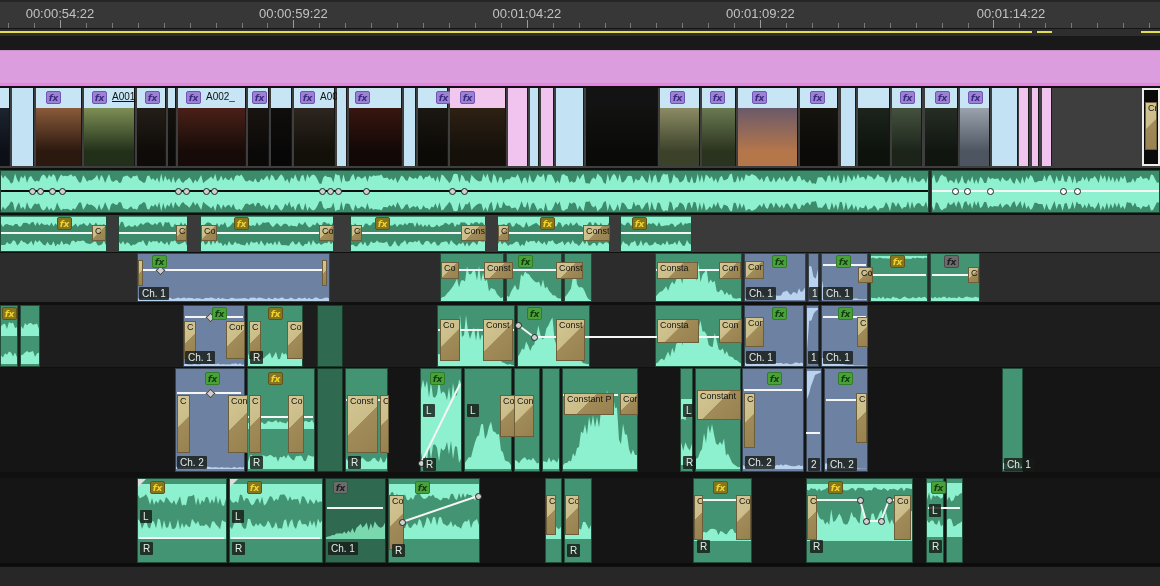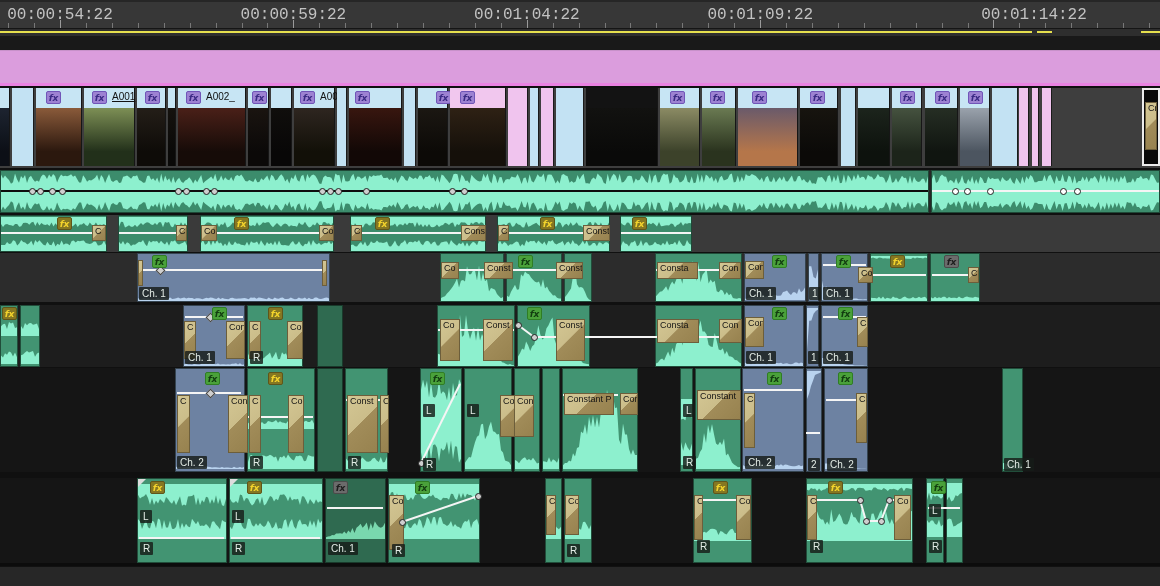--- a/index.html
+++ b/index.html
@@ -1,20 +1,20 @@
 <!DOCTYPE html>
 <html><head>
 <meta charset="utf-8">
 <style>
   html,body{margin:0;padding:0;background:#101010;}
   #stage{position:relative;width:1160px;height:586px;overflow:hidden;background:#101010;
     font-family:"Liberation Sans",sans-serif;}
   .abs{position:absolute;}
-  .tc{position:absolute;top:4px;transform:translateX(-50%);font-size:16px;color:#c2c2c2;
-ateme    font-family:"DejaVu Sans",sans-serif;white-space:nowrap;font-family:Liberation Mono, monospace;}
+  .tc{position:absolute;top:4px;transform:translateX(-50%);font-size:13px;color:#c2c2c2;
+ateme    font-family:"DejaVu Sans",sans-serif;white-space:nowrap;}
   .tick{position:absolute;width:1px;background:#787878;}
   .lbl{position:absolute;font-size:10px;line-height:13px;padding:0 3px;color:#e3ece6;
     background:rgba(22,28,24,.82);white-space:nowrap;border-radius:1px;}
   .fxb{position:absolute;width:15px;height:13px;font:italic bold 9px "DejaVu Sans",sans-serif;
     text-align:center;line-height:13px;border-radius:2px;box-sizing:border-box;border:1px solid;}
   .tan{position:absolute;box-sizing:border-box;border:1px solid #6c5e3b;color:#151515;
     font-size:9px;line-height:11px;overflow:hidden;white-space:nowrap;padding-left:2px;
     background:linear-gradient(135deg,#d3c693 0%,#cbbd8a 46%,#a18c59 47%,#97824f 100%);}
   .kfdot{position:absolute;width:7px;height:7px;border-radius:50%;background:#cfcfcf;
     border:1px solid #222;box-sizing:border-box;}
@@ -71,21 +71,21 @@
       <div class="tick" style="left: 1019.4px; top: 21px; height: 5px; background: rgb(120, 120, 120);"></div>
       <div class="tick" style="left: 1045.3px; top: 21px; height: 5px; background: rgb(120, 120, 120);"></div>
       <div class="tick" style="left: 1071.2px; top: 21px; height: 5px; background: rgb(120, 120, 120);"></div>
       <div class="tick" style="left: 1097.2px; top: 21px; height: 5px; background: rgb(120, 120, 120);"></div>
       <div class="tick" style="left: 1123.1px; top: 21px; height: 5px; background: rgb(120, 120, 120);"></div>
       <div class="tick" style="left: 1149px; top: 21px; height: 5px; background: rgb(120, 120, 120);"></div>
       <div class="tc" style="left: 60px;">00:00:54:22</div>
       <div class="tc" style="left: 293.4px;">00:00:59:22</div>
       <div class="tc" style="left: 526.9px;">00:01:04:22</div>
       <div class="tc" style="left: 760.3px;">00:01:09:22</div>
-      <div class="tc" style="left: 1034px;">00:01:14:22</div>
+      <div class="tc" style="left: 1011px;">00:01:14:22</div>
     </div>
   <div id="workarea" class="abs" style="left: 0px; top: 29px; width: 1160px; height: 7px; background: rgb(46, 46, 46);">
       <div style="position: absolute; left: 0px; top: 2px; width: 1032px; height: 2px; background: rgb(229, 223, 78);"></div>
       <div style="position: absolute; left: 1037px; top: 2px; width: 15px; height: 2px; background: rgb(229, 223, 78);"></div>
       <div style="position: absolute; left: 1141px; top: 2px; width: 19px; height: 2px; background: rgb(229, 223, 78);"></div>
     </div>
   <div id="blackstrip" class="abs" style="left: 0px; top: 36px; width: 1160px; height: 14px; background: rgb(25, 25, 25);"></div>
   <div id="v2" class="abs" style="left: 0px; top: 50px; width: 1160px; height: 36px; background: rgb(219, 157, 221);">
       <div style="position: absolute; left: 0px; top: 0px; width: 100%; height: 1px; background: rgb(199, 145, 201);"></div>
       <div style="position: absolute; left: 0px; bottom: 0px; width: 100%; height: 3px; background: rgb(234, 130, 226);"></div>

